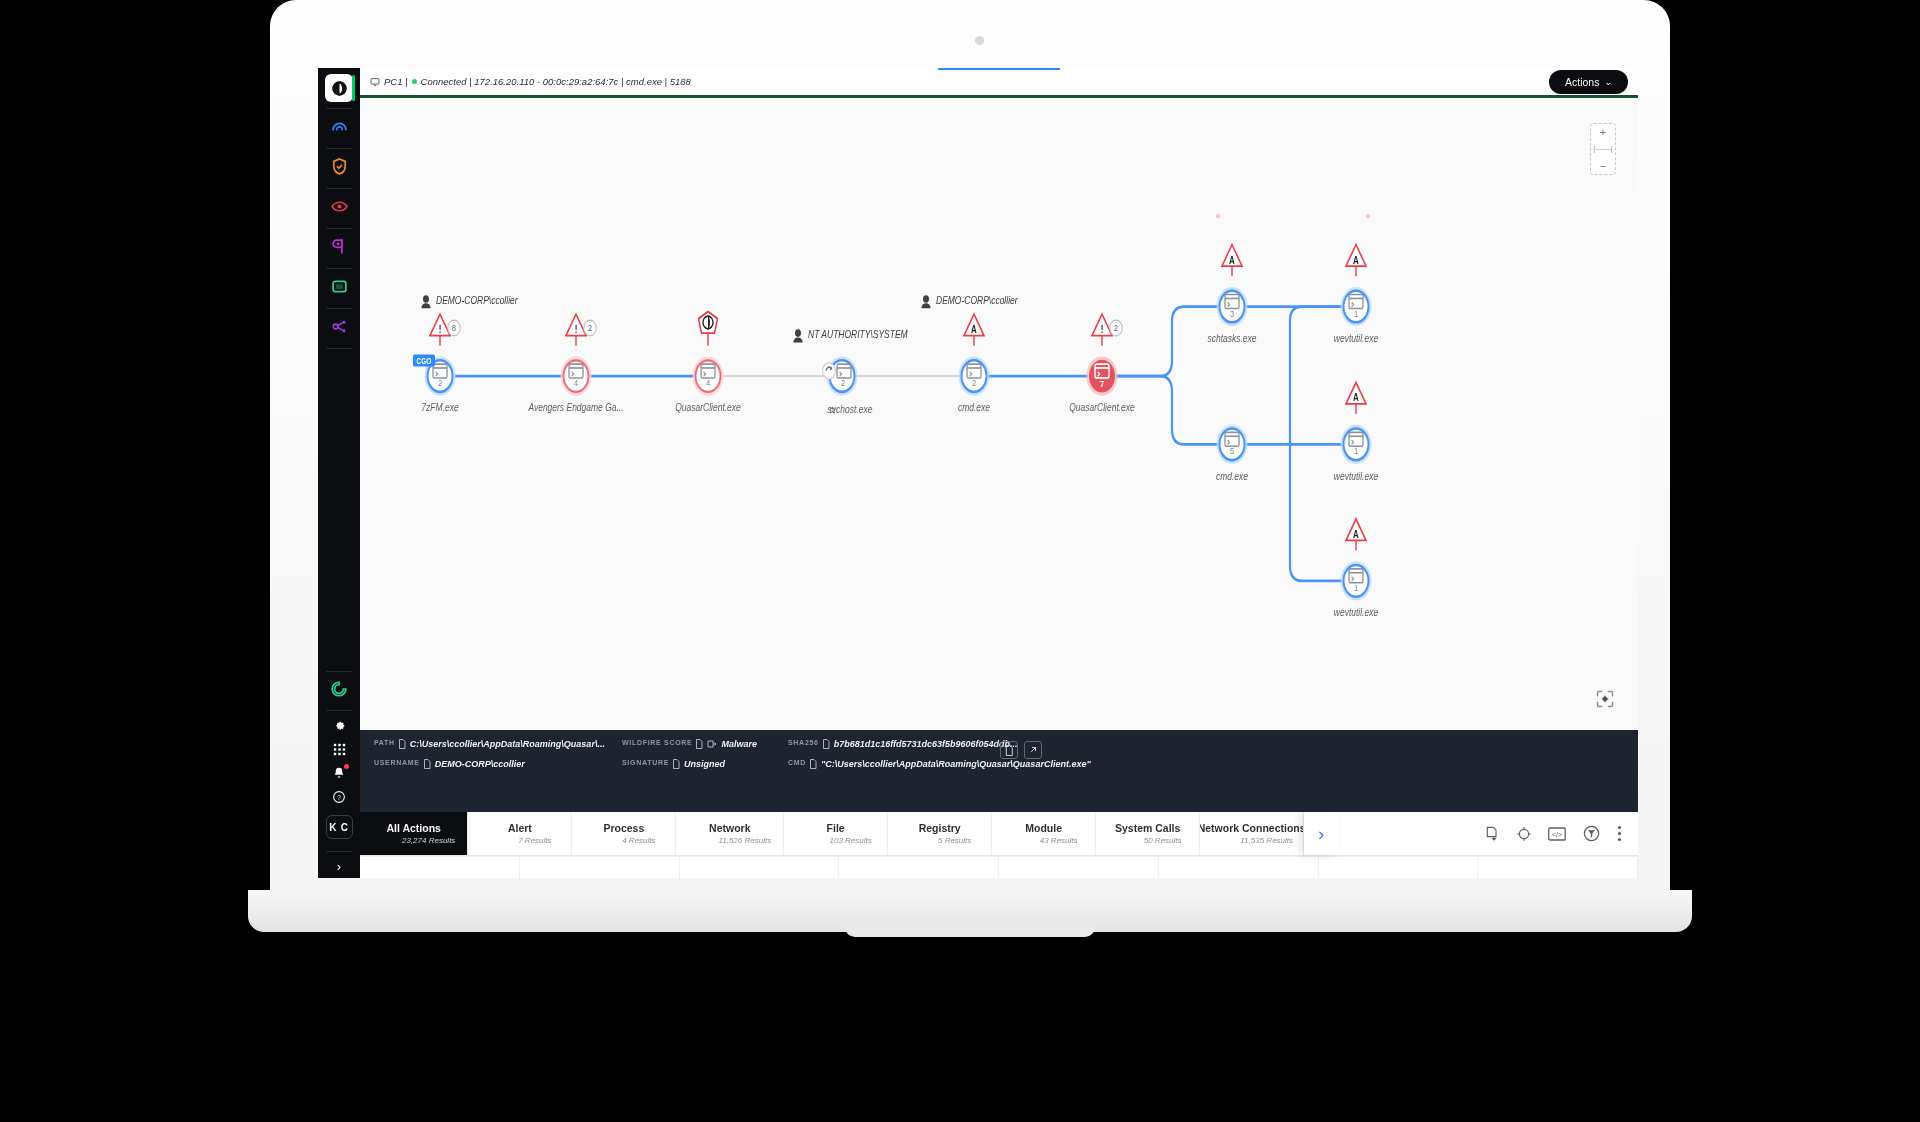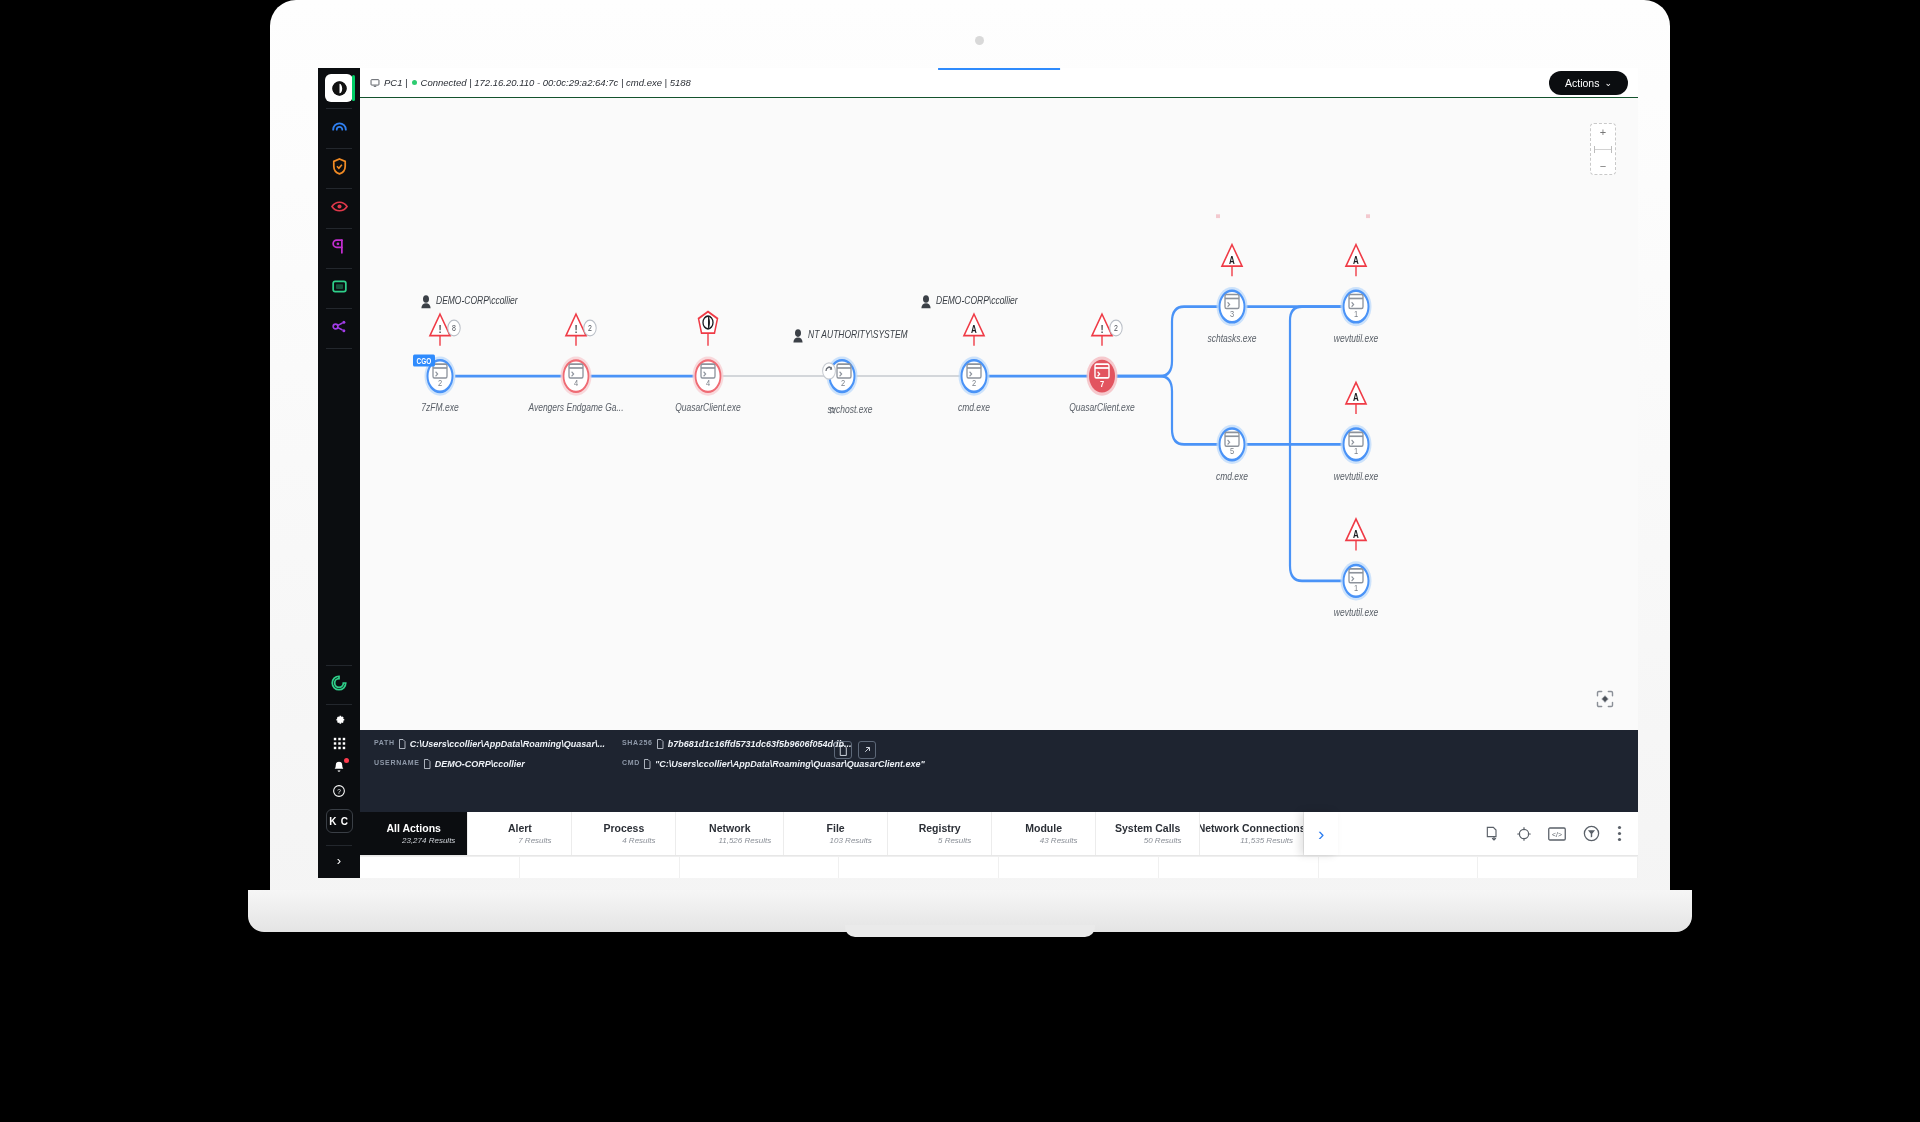--- a/index.html
+++ b/index.html
@@ -61,36 +61,36 @@
   .rail-logo::after{
     content:""; position:absolute; right:-2px; top:1px;
     width:3px; height:26px; background:#00cc66; border-radius:2px;
   }
   .rail-sep { width: 26px; height: 1px; background: #23272d; margin: 6px 0 2px; }
   .rail-item {
     width: 42px; height: 31px;
     display: flex; align-items: center; justify-content: center;
     cursor: pointer;
   }
-  .rail-bottom { margin-top: auto; width: 42px; display:flex; flex-direction:column; align-items:center; padding-bottom:6px;}
+  .rail-bottom { margin-top: auto; width: 42px; display:flex; flex-direction:column; align-items:center; padding-bottom:0;}
   .rail-small { width: 42px; height: 24px; display:flex; align-items:center; justify-content:center; cursor:pointer; position:relative;}
   .avatar-kc {
     width: 27px; height: 24px; border: 1px solid #3a3f46; border-radius: 6px;
     color: #fff; font-size: 10px; font-weight: 700; letter-spacing: .8px;
     display:flex; align-items:center; justify-content:center; margin: 6px 0;
   }
   .notif-dot{ position:absolute; top:3px; right:11px; width:5px;height:5px;border-radius:50%;background:#ff3b4e;}
 
   
   #content-col { flex: 1; display: flex; flex-direction: column; min-width: 0; }
 
   
   #topbar {
     height: 30px; background: #ffffff;
-    border-bottom: 1px solid #14532d;
+    border-bottom: 3px solid #14532d;
     display: flex; align-items: center;
     padding: 0 10px; position: relative; flex: none;
   }
   #host-info {
     font-size: 9.5px; color: #2b2f36; font-style: italic;
     display: flex; align-items: center; gap: 4px; white-space: nowrap;
   }
   .status-dot { width:5px;height:5px;border-radius:50%;background:#2ecc71;display:inline-block;}
   #managed-badge {
     position: absolute; left: 50%; transform: translateX(-50%);
@@ -596,20 +596,44 @@
           <div class="detail-value">
             <svg width="8" height="10" viewBox="0 0 16 20">
                 <path d="M3 1h7l4 4v14H3z" fill="none" stroke="#cfd6e0" stroke-width="1.6"></path>
               </svg>
             <span>DEMO-CORP\ccollier</span>
           </div>
         </div>
       </div>
 
 
+      <div class="detail-col" style="width:166px">
+        <div class="detail-field">
+          <div class="detail-label">WILDFIRE SCORE</div>
+          <div class="detail-value">
+            <svg width="8" height="10" viewBox="0 0 16 20">
+                <path d="M3 1h7l4 4v14H3z" fill="none" stroke="#cfd6e0" stroke-width="1.6"></path>
+              </svg>
+            <svg width="10" height="10" viewBox="0 0 20 20">
+                <path d="M2 4h10v12H2z" fill="none" stroke="#cfd6e0" stroke-width="1.6"></path>
+                <path d="M12 10h6m-3-3l3 3-3 3" fill="none" stroke="#cfd6e0" stroke-width="1.6"></path>
+              </svg>
+            <span>Malware</span>
+          </div>
+        </div>
+        <div class="detail-field">
+          <div class="detail-label">SIGNATURE</div>
+          <div class="detail-value">
+            <svg width="8" height="10" viewBox="0 0 16 20">
+                <path d="M3 1h7l4 4v14H3z" fill="none" stroke="#cfd6e0" stroke-width="1.6"></path>
+              </svg>
+            <span>Unsigned</span>
+          </div>
+        </div>
+      </div>
 
       <div class="detail-col" style="width:212px">
         <div class="detail-field">
           <div class="detail-label">SHA256</div>
           <div class="detail-value">
             <svg width="8" height="10" viewBox="0 0 16 20">
                 <path d="M3 1h7l4 4v14H3z" fill="none" stroke="#cfd6e0" stroke-width="1.6"></path>
               </svg>
             <span>b7b681d1c16ffd5731dc63f5b9606f054ddb...</span>
           </div>

